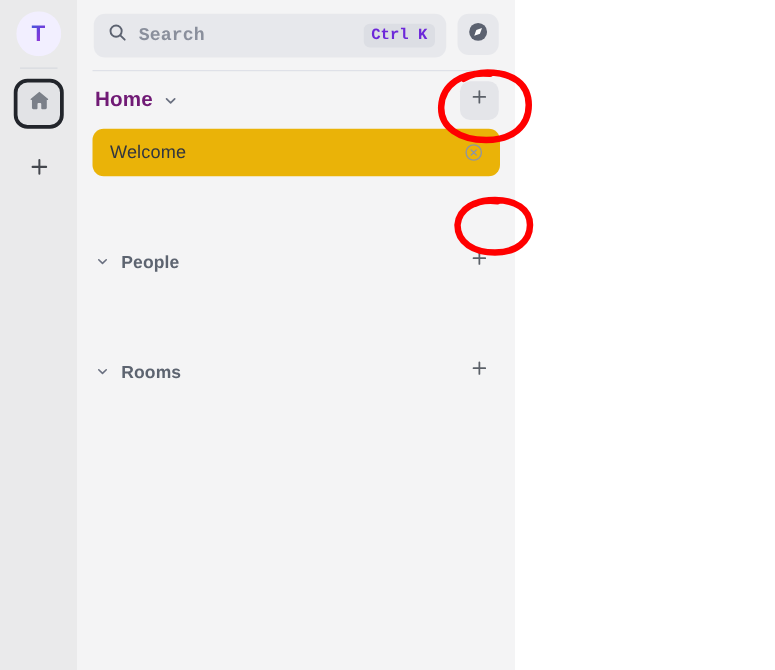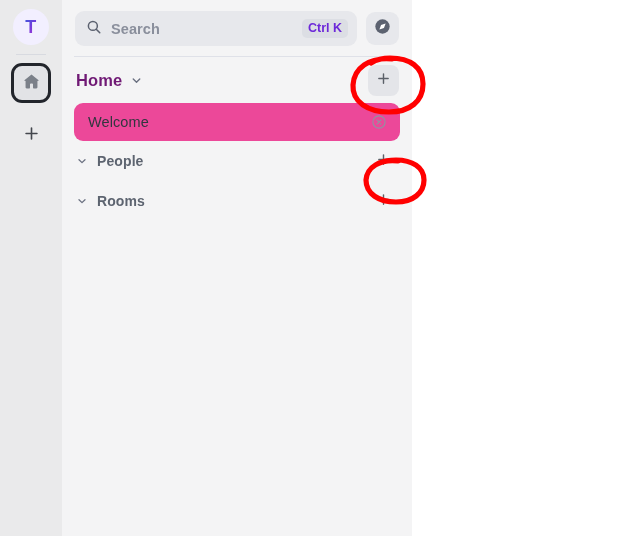--- a/index.html
+++ b/index.html
@@ -92,23 +92,24 @@
     position: absolute;
     left: 62px;
     top: 0;
     width: 350px;
     height: 536px;
     background: #f4f4f5;
   }
 
   .search-row {
     display: flex;
-    align-items: center;
+    align-items: flex-start;
     gap: 9px;
     padding: 11px 13px 0 13px;
+    font-family: Liberation Mono, monospace;
   }
   .search-box {
     flex: 1;
     height: 35px;
     background: #e7e8ec;
     border-radius: 9px;
     display: flex;
     align-items: center;
     padding: 0 9px 0 11px;
     gap: 9px;
@@ -174,21 +175,21 @@
     align-items: center;
     justify-content: center;
     flex: none;
   }
   .plus-btn.hovered { background: #e4e5e9; }
 
   .room-item {
     margin: 0 12px;
     height: 38px;
     border-radius: 9px;
-    background: #ec4899;
+    background: #eab308;
     display: flex;
     align-items: center;
     padding: 0 11px 0 14px;
   }
   .room-name {
     flex: 1;
     font-size: 14.5px;
     color: #32363f;
     letter-spacing: 0.1px;
   }
@@ -198,20 +199,21 @@
     display: flex;
     align-items: center;
     justify-content: center;
   }
 
   .section-row {
     display: flex;
     align-items: center;
     height: 40px;
     padding: 0 13px 0 14px;
+    margin-top: 48px;
   }
   .section-chevron {
     width: 14px;
     display: flex;
     align-items: center;
     margin-right: 7px;
   }
   .section-label {
     font-size: 14px;
     font-weight: bold;

